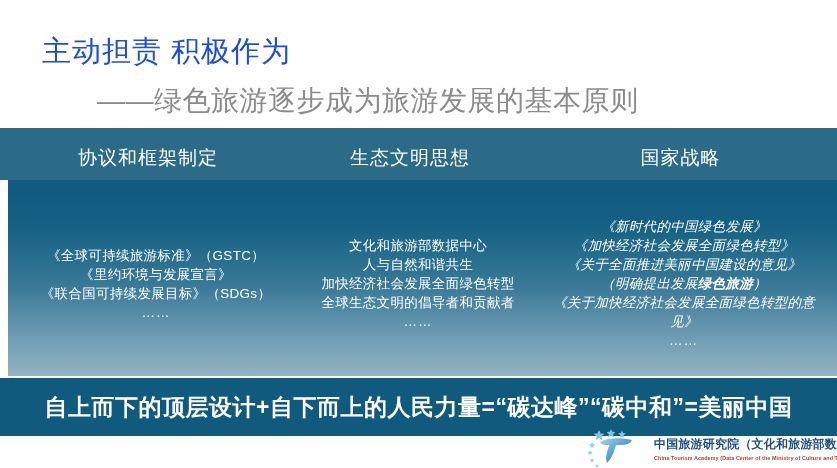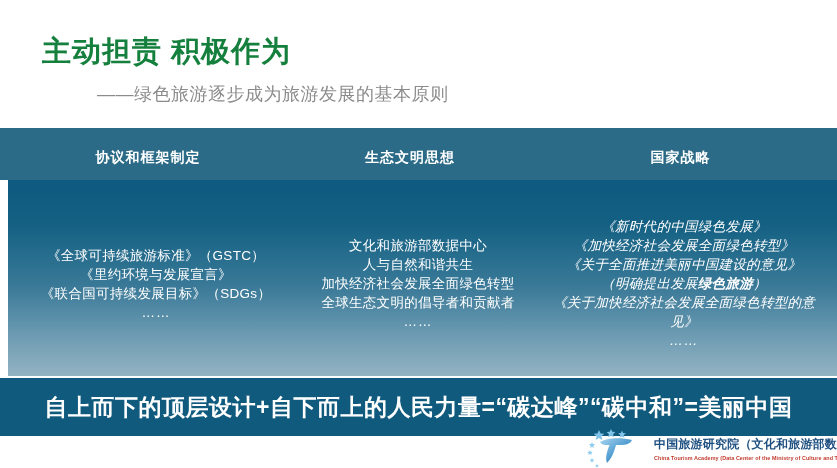--- a/index.html
+++ b/index.html
@@ -20,30 +20,30 @@
     position: absolute;
     left: 0; top: 0;
     width: 837px;
     height: 128px;
   }
   #slide-title {
     position: absolute;
     left: 42px;
     top: 32px;
     font-size: 29px;
-    font-weight: bold;
-    color: #15803d;
+    font-weight: normal;
+    color: #1d4ed8;
     letter-spacing: 1px;
     white-space: nowrap;
   }
   #slide-subtitle {
     position: absolute;
     left: 97px;
     top: 82px;
-    font-size: 18px;
+    font-size: 28px;
     font-weight: normal;
     color: #8b8b8b;
     letter-spacing: 0.5px;
     white-space: nowrap;
   }
 
   
   #panel {
     position: absolute;
     left: 0;
@@ -64,22 +64,22 @@
     width: 837px;
     height: 52px;
     display: flex;
   }
   .header-cell {
     flex: 1 1 0;
     display: flex;
     align-items: center;
     justify-content: center;
     color: #ffffff;
-    font-size: 14px;
-    font-weight: bold;
+    font-size: 19px;
+    font-weight: normal;
     letter-spacing: 1px;
     padding-top: 8px;
     box-sizing: border-box;
   }
   .header-cell.c1 { flex: 0 0 296px; }
   .header-cell.c2 { flex: 0 0 228px; }
   .header-cell.c3 { flex: 0 0 313px; }
 
   #body-band {
     position: absolute;

